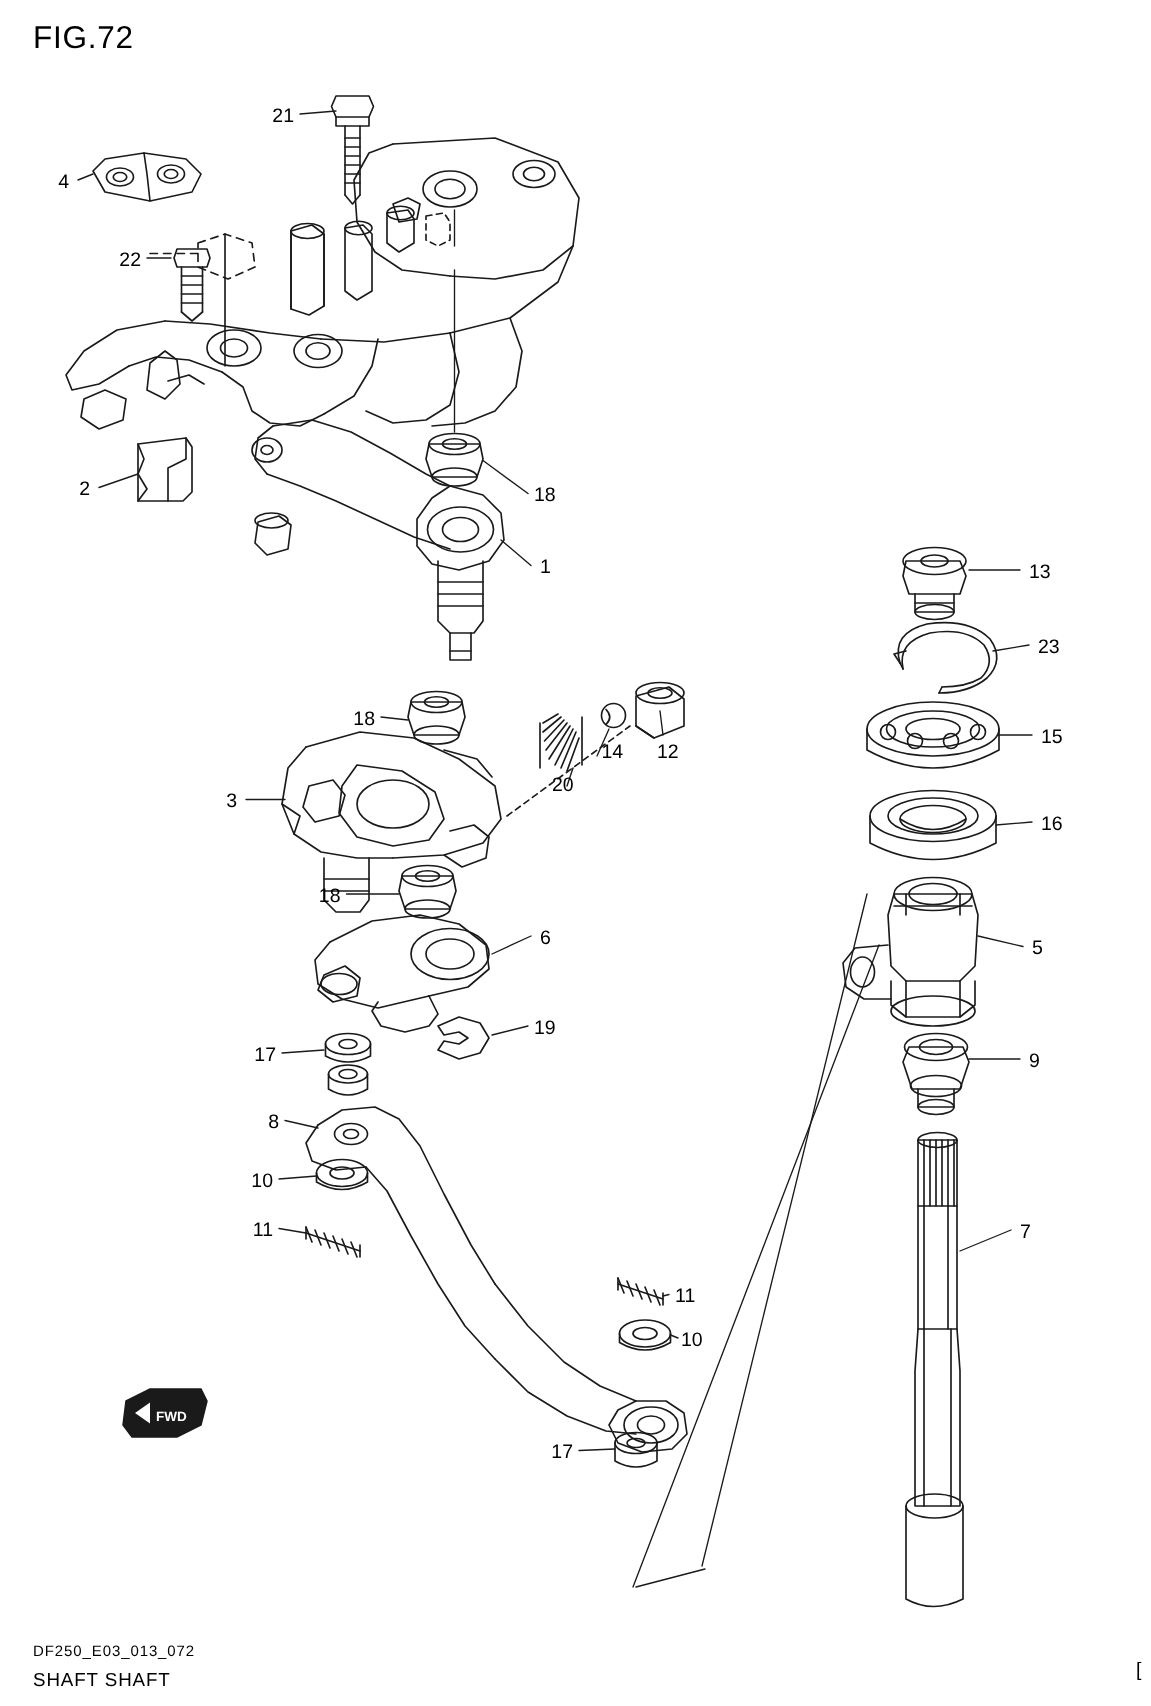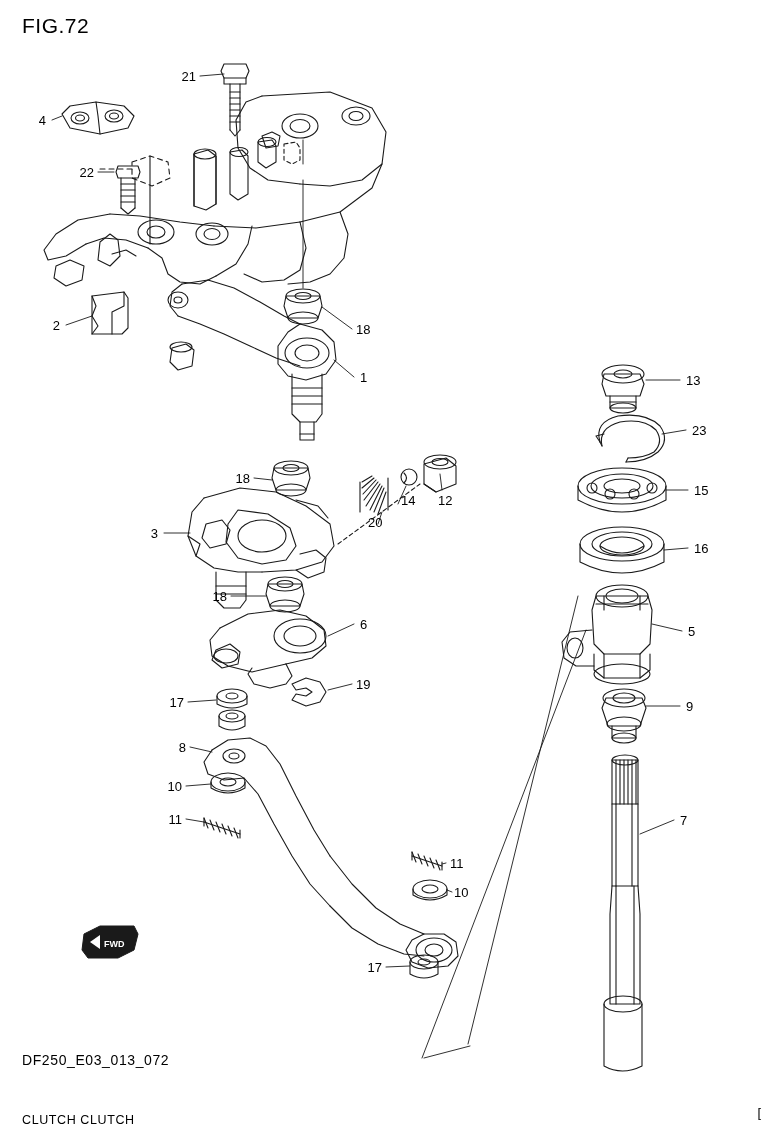--- a/index.html
+++ b/index.html
@@ -35,22 +35,22 @@
     display: block;
   }
   .callout {
     font-family: "Liberation Sans", sans-serif;
     font-size: 13px;
     fill: #000000;
   }
   #footer-code {
     position: absolute;
     left: 22px;
-    top: 1052px;
-    font-size: 14px;
+    top: 1096px;
+    font-size: 10px;
     letter-spacing: 0.6px;
   }
   #footer-name {
     position: absolute;
     left: 22px;
     top: 1113px;
     font-size: 12.5px;
     letter-spacing: 0.6px;
   }
   #footer-bracket {
@@ -409,14 +409,14 @@
 
   <g>
     <path d="M84 890 L100 882 L134 882 L138 890 L134 906 L118 914 L88 914 L82 906 Z" fill="#1a1a1a" stroke="#1a1a1a" stroke-width="1"></path>
     <path d="M90 898 L100 891 L100 905 Z" fill="#ffffff" stroke="none"></path>
     <text x="104" y="903" font-family="Liberation Sans, sans-serif" font-size="9" font-weight="bold" fill="#ffffff">FWD</text>
   </g>
 </svg>
 </div>
 
 <div id="footer-code">DF250_E03_013_072</div>
-<div id="footer-name">CLUTCH CLUTCH</div>
+<div id="footer-name">SHAFT SHAFT</div>
 <div id="footer-bracket">[</div>
 
 </body></html>

